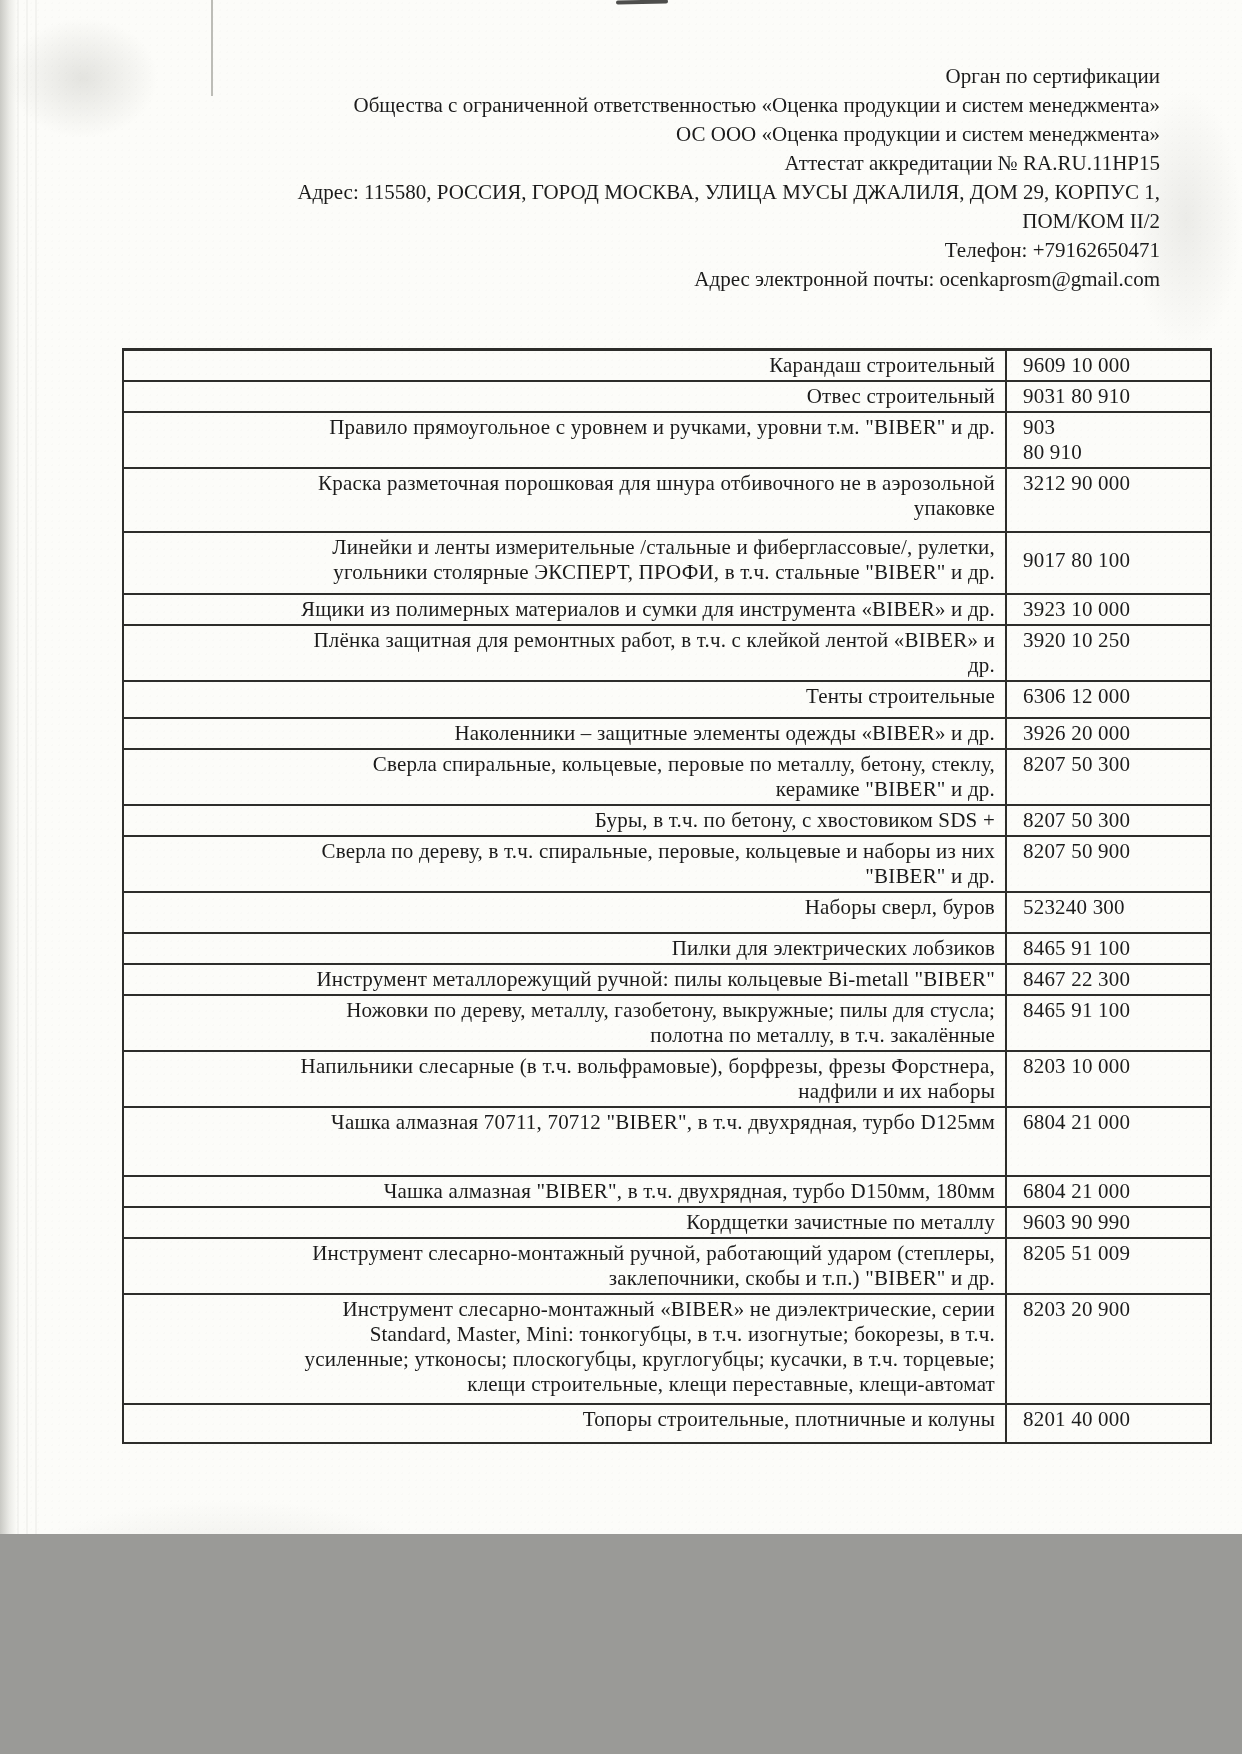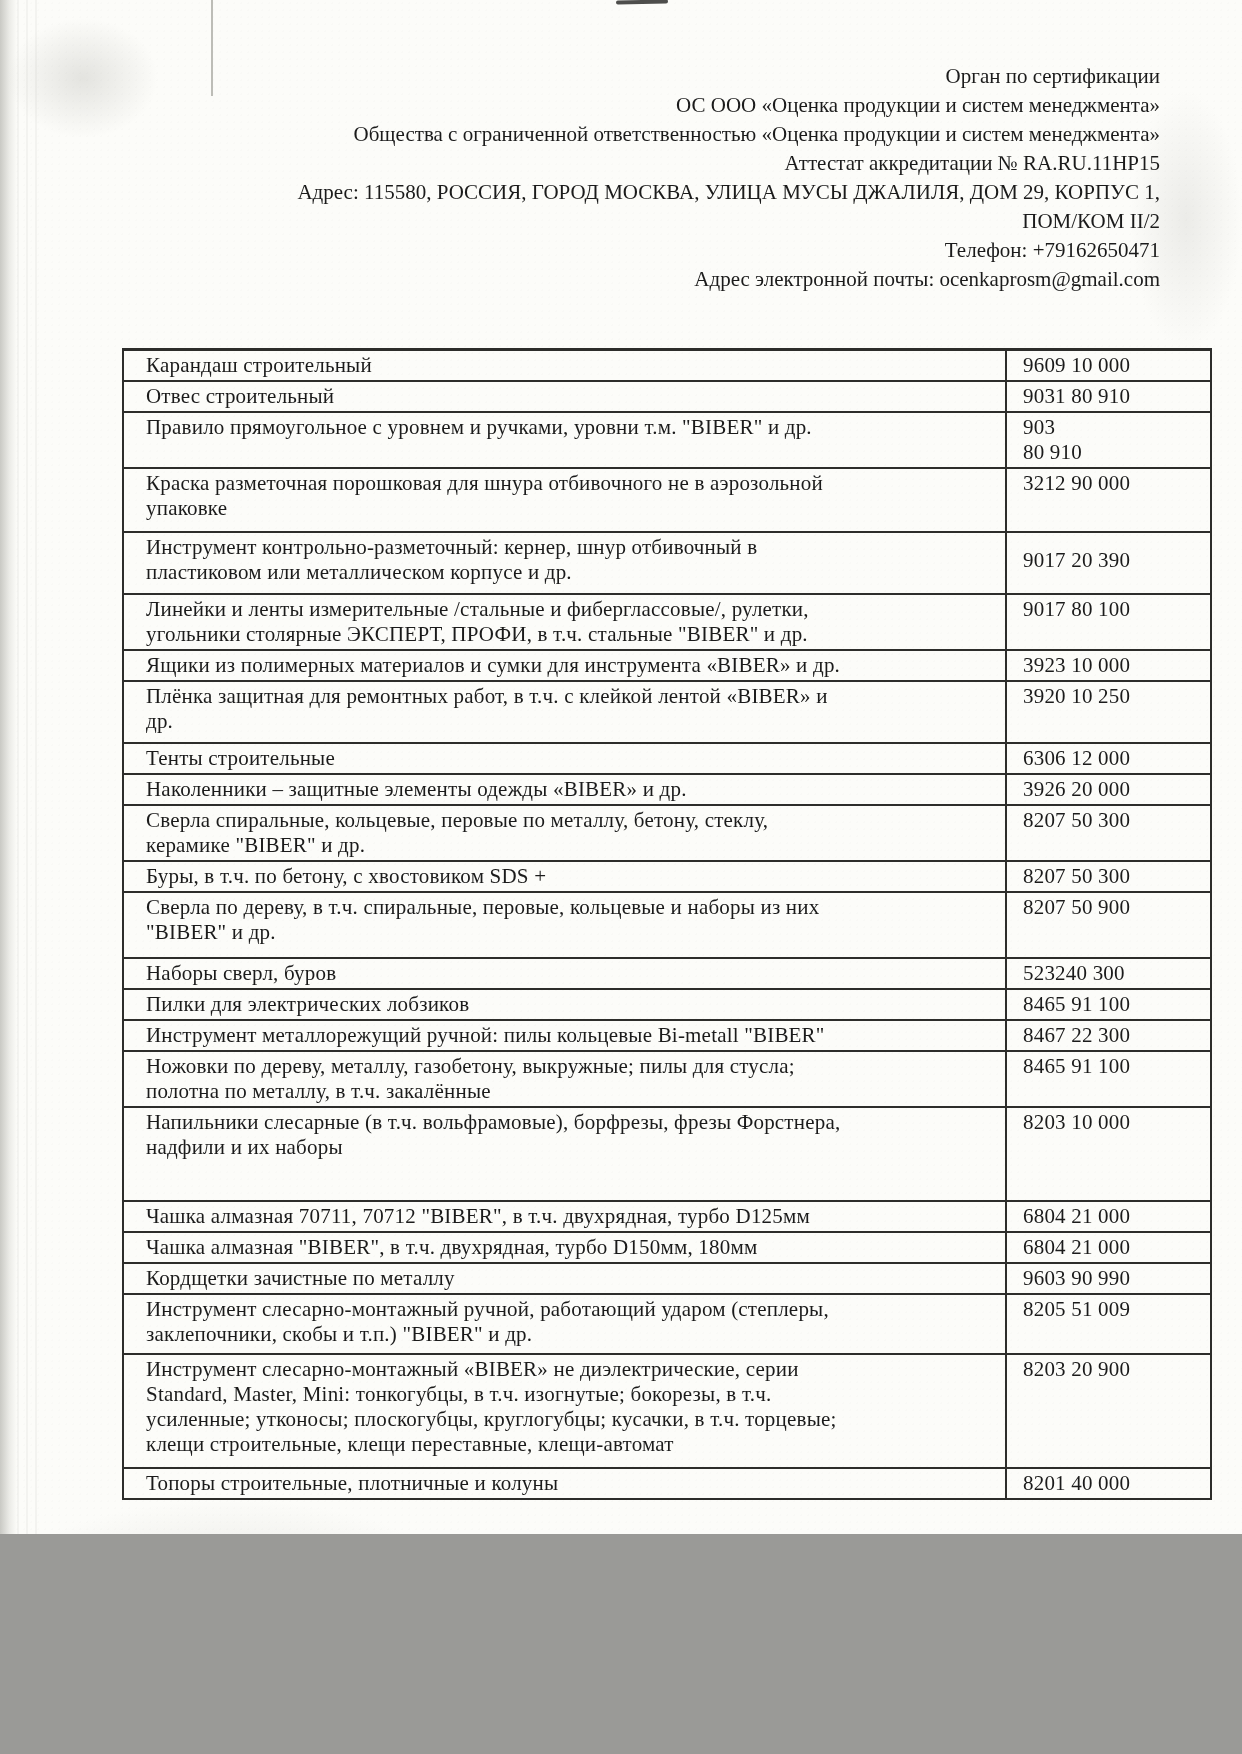--- a/index.html
+++ b/index.html
@@ -32,21 +32,21 @@
     font-size:21px;line-height:29px;}
   .header-line{white-space:nowrap;}
   
   .doc-table{position:absolute;left:122px;top:348px;width:1088px;
     border-collapse:collapse;table-layout:fixed;font-size:21px;line-height:25px;
     letter-spacing:.2px;}
   .doc-table col.col-desc{width:883px;}
   .doc-table col.col-code{width:205px;}
   .doc-table td{border:2px solid #2d2d2b;vertical-align:top;}
   .doc-table{border-top:3px solid #2d2d2b;}
-  .doc-table td.desc{padding:2px 10px 2px 22px;white-space:pre-line;}
+  .doc-table td.desc{padding:2px 10px 2px 22px;white-space:pre-line;text-align:right;}
   .doc-table td.code{padding:2px 4px 2px 16px;white-space:pre-line;}
   
   .doc-table tr:nth-child(4) td{padding-bottom:10px;}
   .doc-table tr:nth-child(5) td{padding-bottom:8px;}
   .doc-table tr:nth-child(5) td.code{vertical-align:middle;}
   .doc-table tr:nth-child(8) td{padding-bottom:8px;}
   .doc-table tr:nth-child(13) td{padding-bottom:12px;margin-left:26px;}
   .doc-table tr:nth-child(18) td{padding-bottom:40px;margin-top:32px;}
   .doc-table tr:nth-child(22) td{padding-bottom:6px;}
   .doc-table tr:nth-child(23) td{padding-bottom:10px;}
@@ -65,22 +65,22 @@
   <div class="blotch b1"></div>
   <div class="blotch b2"></div>
   <div class="blotch b3"></div>
   <div class="blotch b4"></div>
   <div class="vline-top"></div>
   <div class="tick-top"></div>
 
   <div class="header">
 
   <div class="header-line">Орган по сертификации</div>
+      <div class="header-line">Общества с ограниченной ответственностью «Оценка продукции и систем менеджмента»</div>
       <div class="header-line">ОС ООО «Оценка продукции и систем менеджмента»</div>
-      <div class="header-line">Общества с ограниченной ответственностью «Оценка продукции и систем менеджмента»</div>
       <div class="header-line">Аттестат аккредитации № RA.RU.11HP15</div>
       <div class="header-line">Адрес: 115580, РОССИЯ, ГОРОД МОСКВА, УЛИЦА МУСЫ ДЖАЛИЛЯ, ДОМ 29, КОРПУС 1,</div>
       <div class="header-line">ПОМ/КОМ II/2</div>
       <div class="header-line">Телефон: +79162650471</div>
       <div class="header-line">Адрес электронной почты: ocenkaprosm@gmail.com</div>
     </div>
 
   <table class="doc-table">
     <colgroup>
       <col class="col-desc">
@@ -98,25 +98,20 @@
       </tr>
         <tr>
         <td class="desc">Правило прямоугольное с уровнем и ручками, уровни т.м. "BIBER" и др.</td>
         <td class="code">903
 80 910</td>
       </tr>
         <tr>
         <td class="desc">Краска разметочная порошковая для шнура отбивочного не в аэрозольной
 упаковке</td>
         <td class="code">3212 90 000</td>
-      </tr>
-        <tr>
-        <td class="desc">Инструмент контрольно-разметочный: кернер, шнур отбивочный в
-пластиковом или металлическом корпусе и др.</td>
-        <td class="code">9017 20 390</td>
       </tr>
         <tr>
         <td class="desc">Линейки и ленты измерительные /стальные и фиберглассовые/, рулетки,
 угольники столярные ЭКСПЕРТ, ПРОФИ, в т.ч. стальные "BIBER" и др.</td>
         <td class="code">9017 80 100</td>
       </tr>
         <tr>
         <td class="desc">Ящики из полимерных материалов и сумки для инструмента «BIBER» и др.</td>
         <td class="code">3923 10 000</td>
       </tr>

